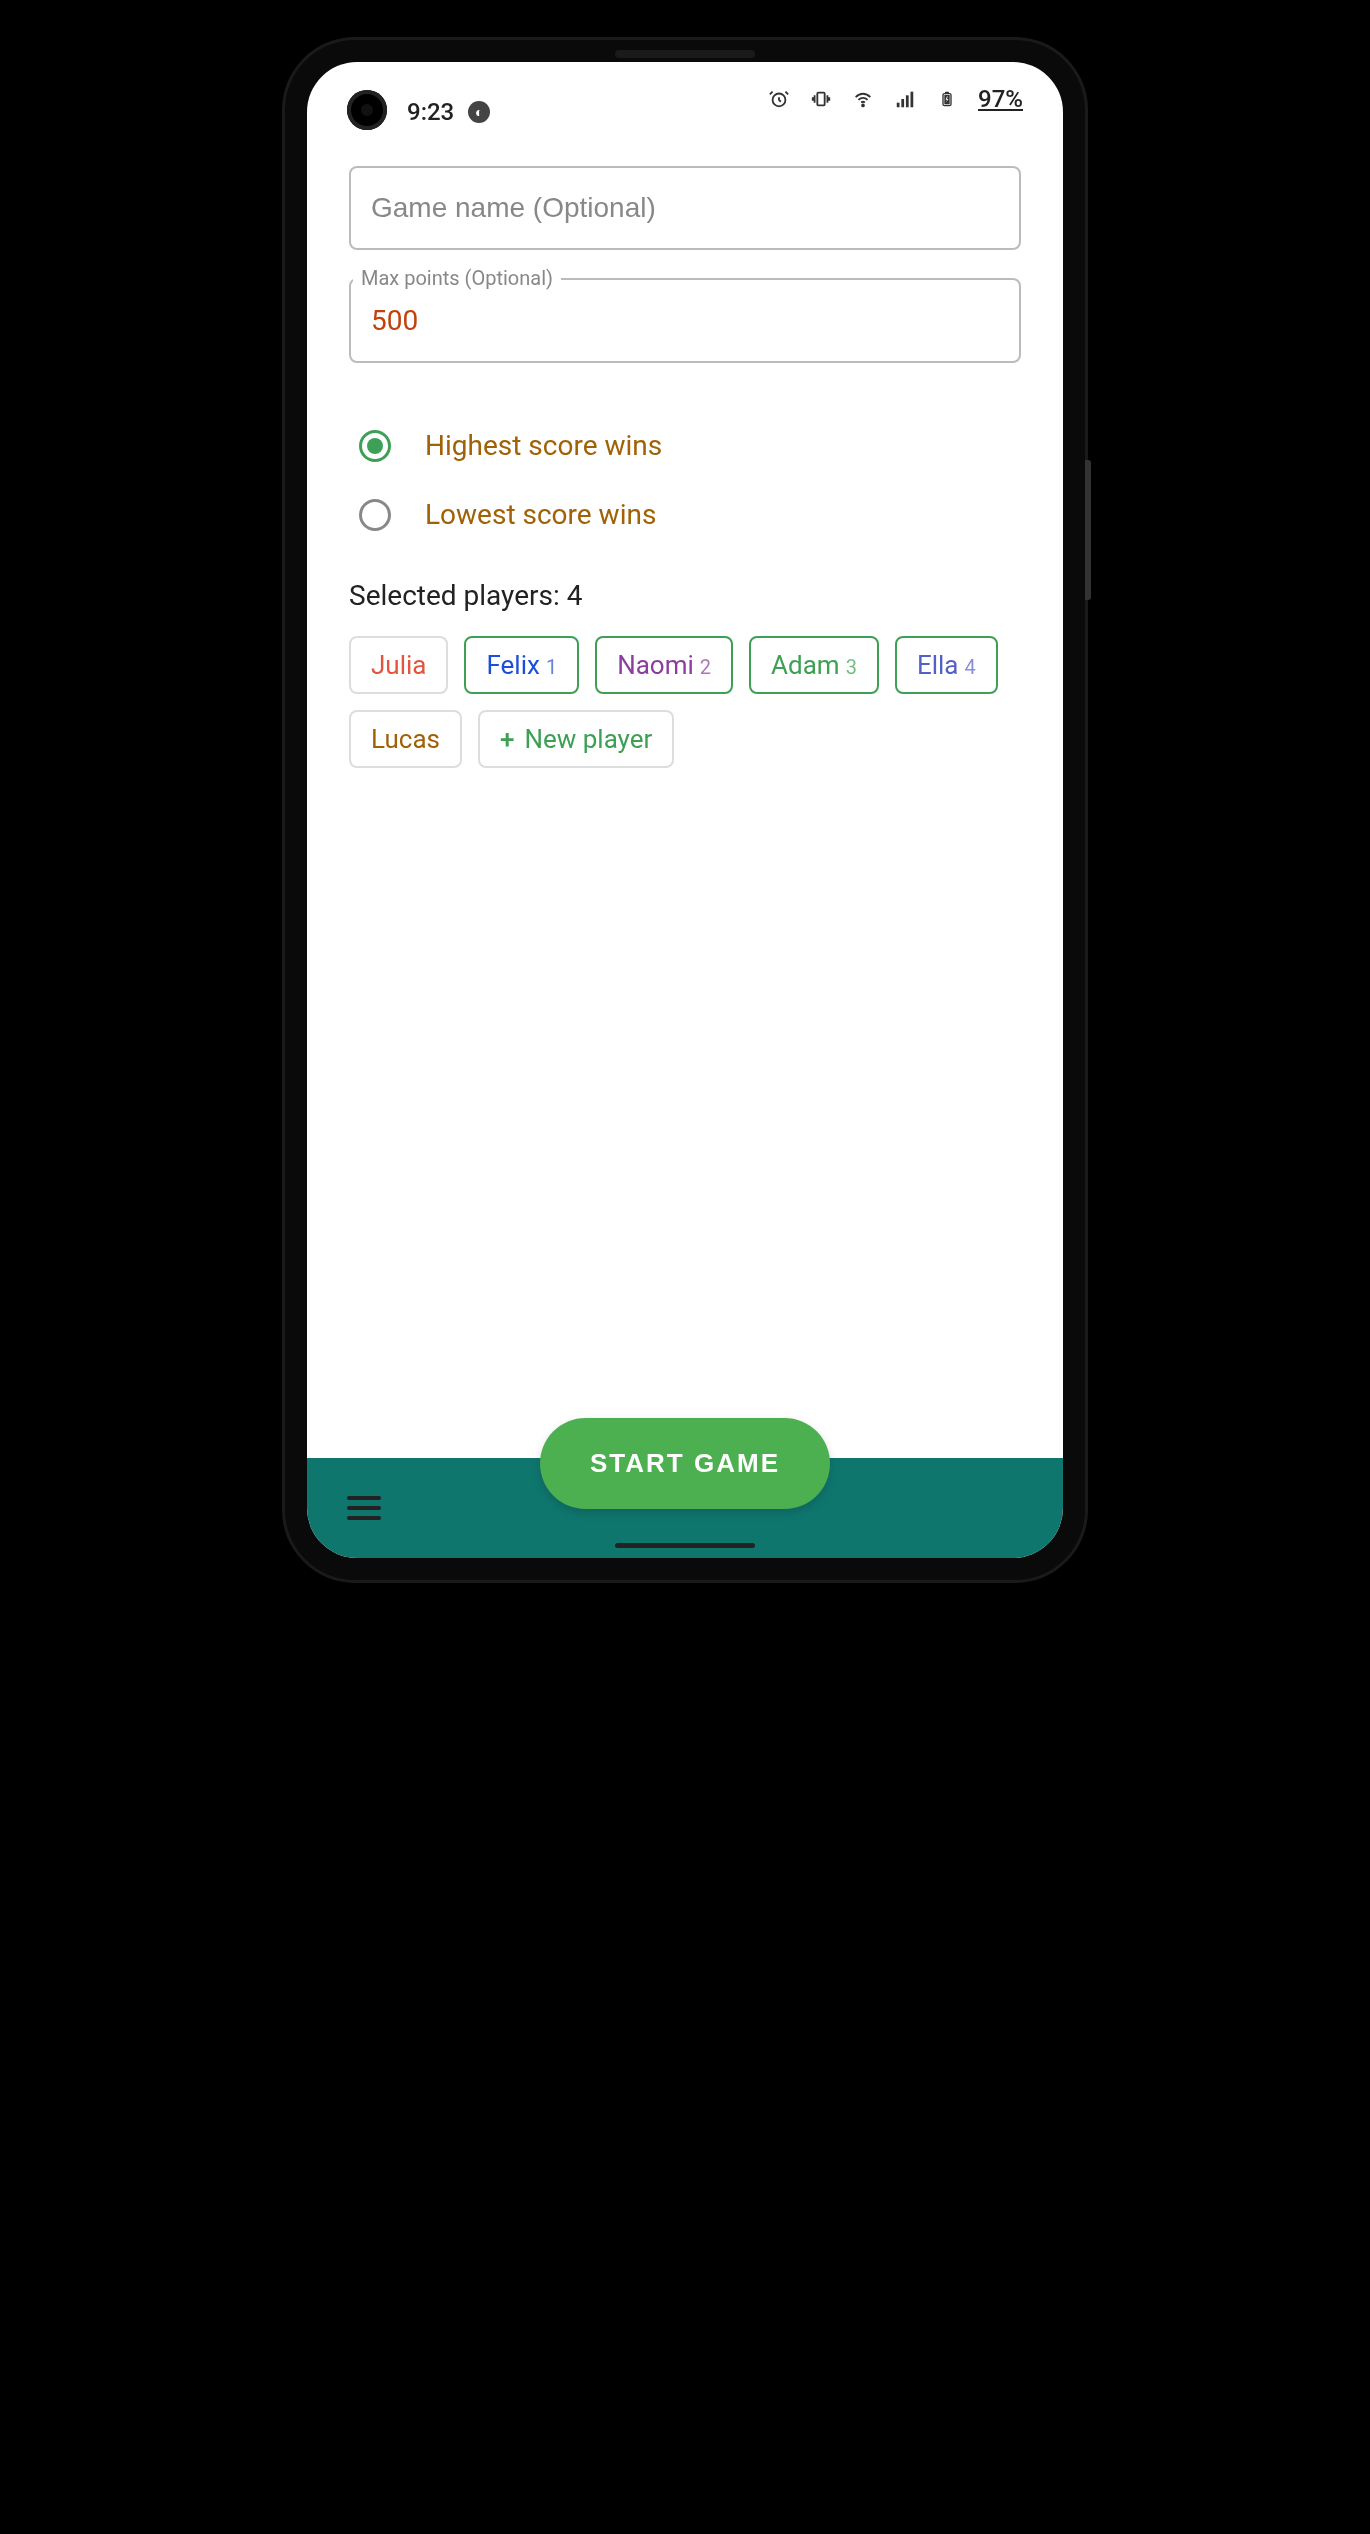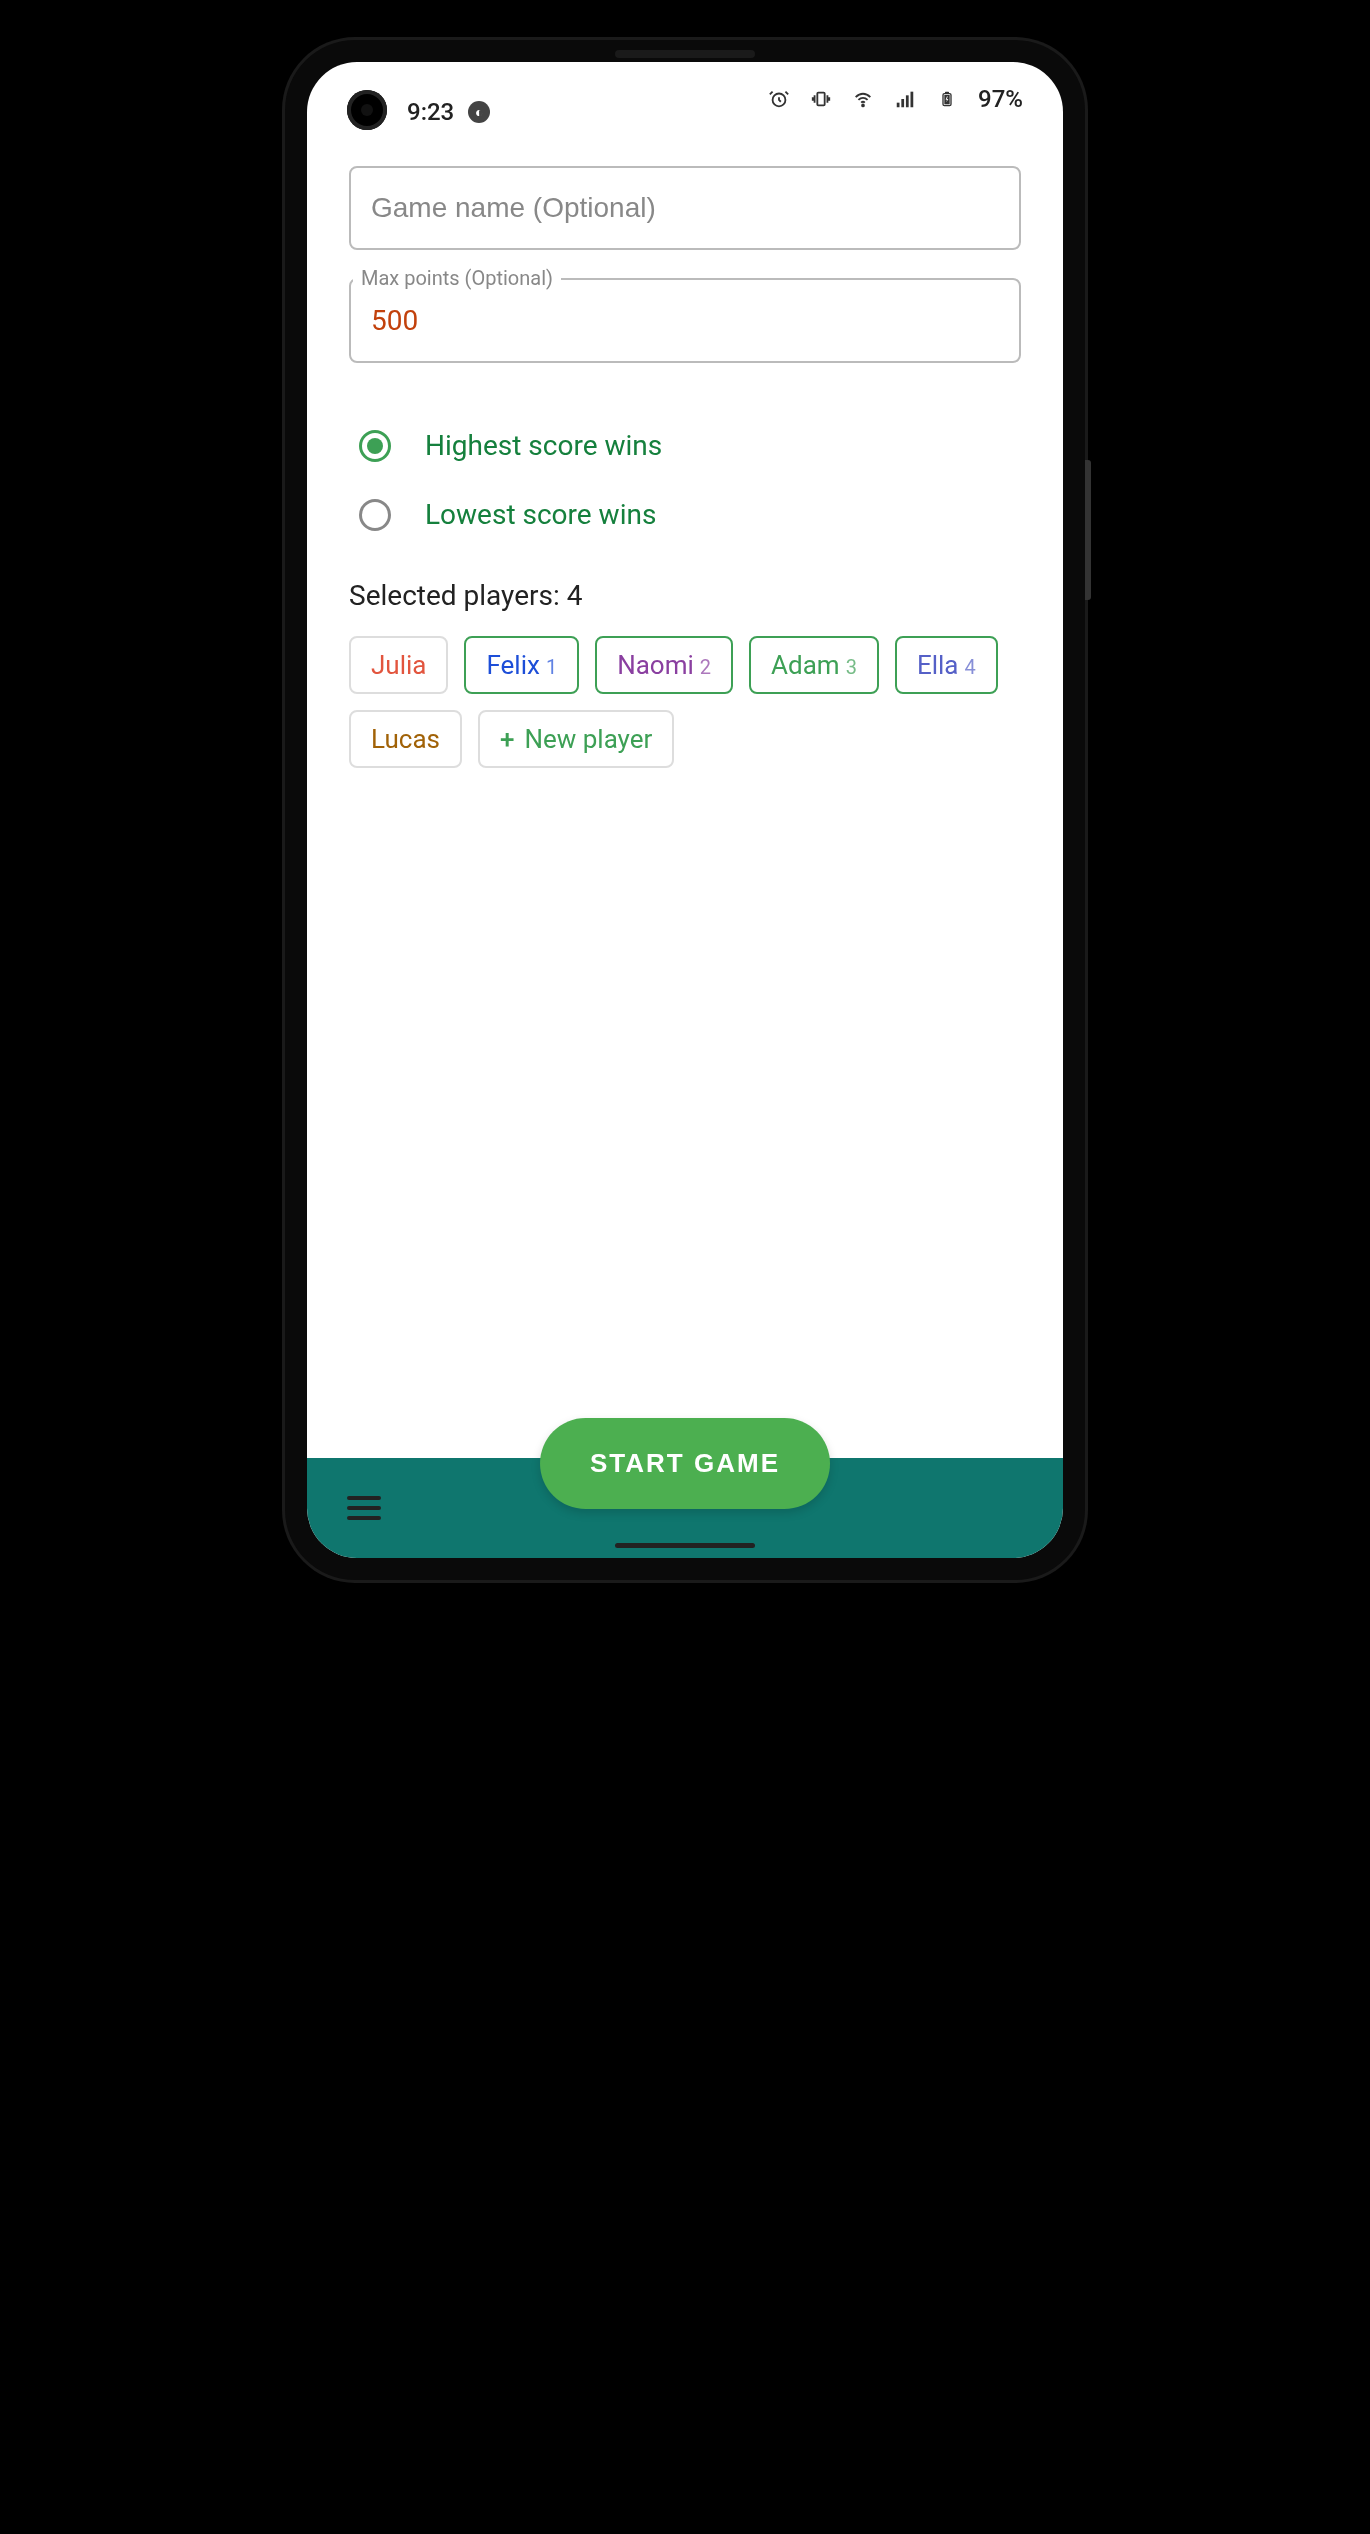--- a/index.html
+++ b/index.html
@@ -74,21 +74,21 @@
     height: 74px;
     display: flex;
     align-items: center;
     justify-content: space-between;
     padding: 0 40px 0 100px;
     font-size: 24px;
     font-weight: 500;
     color: #222;
   }
   .status-left { display: flex; align-items: center; gap: 14px; margin-top: 25px; }
-  .status-right { display: flex; align-items: center; gap: 20px; }
+  .status-right { display: flex; align-items: center; gap: 20px; text-decoration: underline; }
   .status-icon { width: 22px; height: 22px; display:inline-flex; align-items:center; justify-content:center; }
   .p-icon {
     width: 22px; height: 22px; border-radius: 50%;
     background: #444; color: #fff; font-size: 14px; font-weight: bold;
     display:flex; align-items:center; justify-content:center;
   }
   .content {
     flex: 1;
     padding: 30px 42px 0 42px;
     overflow-y: auto;
@@ -147,21 +147,21 @@
   .radio.checked { border-color: #3da055; }
   .radio.checked::after {
     content: '';
     position: absolute;
     top: 50%; left: 50%;
     transform: translate(-50%,-50%);
     width: 16px; height: 16px;
     background: #3da055;
     border-radius: 50%;
   }
-  .radio-label { font-size: 28px; color: #15803d; }
+  .radio-label { font-size: 28px; color: #a16207; }
   .section-label {
     font-size: 28px;
     color: #222;
     margin: 30px 0 24px 0;
   }
   .chips {
     display: flex;
     flex-wrap: wrap;
     gap: 16px;
   }

